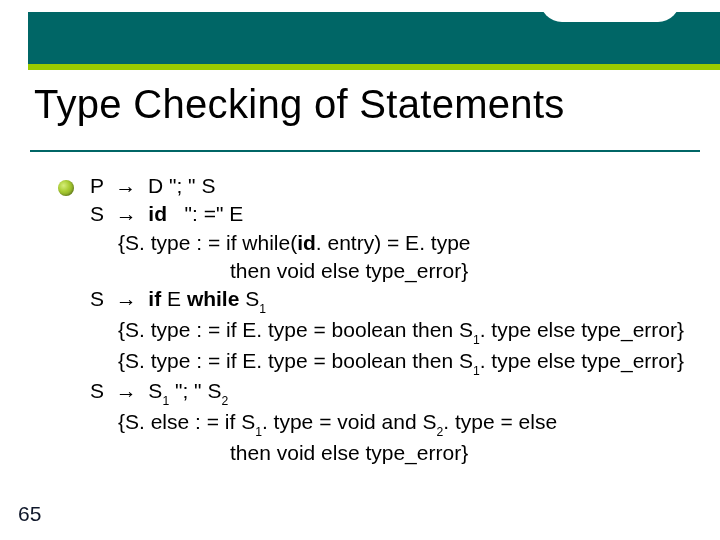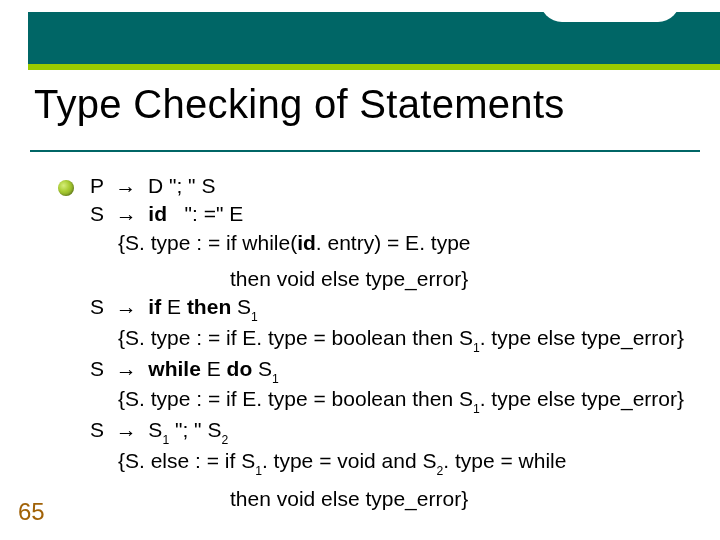--- a/index.html
+++ b/index.html
@@ -68,28 +68,28 @@
     top: 172px;
     left: 90px;
     right: 30px;
     font-size: 21px;
     line-height: 1.35;
     color: #000;
     white-space: nowrap;
   }
   .body .line { display: block; }
   .ind1 { padding-left: 28px; }
-  .ind2 { padding-left: 140px; margin-top: 8px; }
+  .ind2 { padding-left: 140px; }
   .sub  { font-size: 0.58em; vertical-align: sub; position: relative; top: 0.15em; }
   .pagenum {
     position: absolute;
     left: 18px;
     bottom: 14px;
-    font-size: 24px;
-    color: #a16207;
+    font-size: 21px;
+    color: #0f172a;
   }
 </style>
 </head>
 <body>
 
 <div class="slide">
 
   <div class="top-band">
     <div class="notch"></div>
   </div>
@@ -114,41 +114,36 @@
       &nbsp;&nbsp;<span>": ="  E</span>
     </span>
     <span class="line ind1">
       <span>{S. type : = if while(</span><b>id</b><span>. entry) = E. type</span>
     </span>
     <span class="line ind2">then void else type_error}</span>
 
     <span class="line">
       <span>S</span>
       &nbsp;→&nbsp;
-      <b>if</b><span>  E  </span><b>then</b><span>  S</span><span class="sub">1</span>
+      <b>if</b><span>  E  </span><b>while</b><span>  S</span><span class="sub">1</span>
     </span>
     <span class="line ind1">
       <span>{S. type : = if E. type = boolean then S</span><span class="sub">1</span><span>. type else type_error}</span>
     </span>
 
-    <span class="line">
-      <span>S</span>
-      &nbsp;→&nbsp;
-      <b>while</b><span>  E  </span><b>do</b><span>  S</span><span class="sub">1</span>
-    </span>
     <span class="line ind1">
       <span>{S. type : = if E. type = boolean then S</span><span class="sub">1</span><span>. type else type_error}</span>
     </span>
 
     <span class="line">
       <span>S</span>
       &nbsp;→&nbsp;
       <span>S</span><span class="sub">1</span><span> "; "  S</span><span class="sub">2</span>
     </span>
     <span class="line ind1">
-      <span>{S. else : = if S</span><span class="sub">1</span><span>. type = void and S</span><span class="sub">2</span><span>. type = while</span>
+      <span>{S. else : = if S</span><span class="sub">1</span><span>. type = void and S</span><span class="sub">2</span><span>. type = else</span>
     </span>
     <span class="line ind2">then void else type_error}</span>
 
   </div>
 
   <div class="pagenum">65</div>
 </div>
 
 </body></html>

